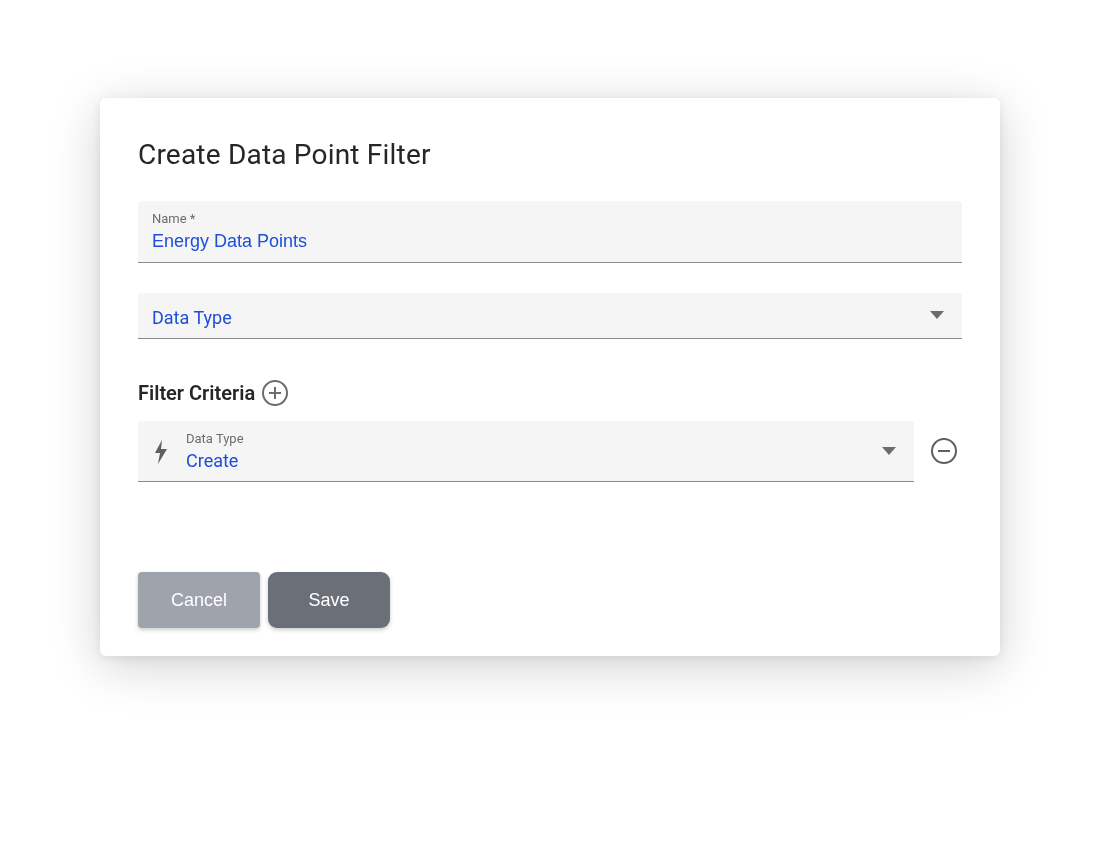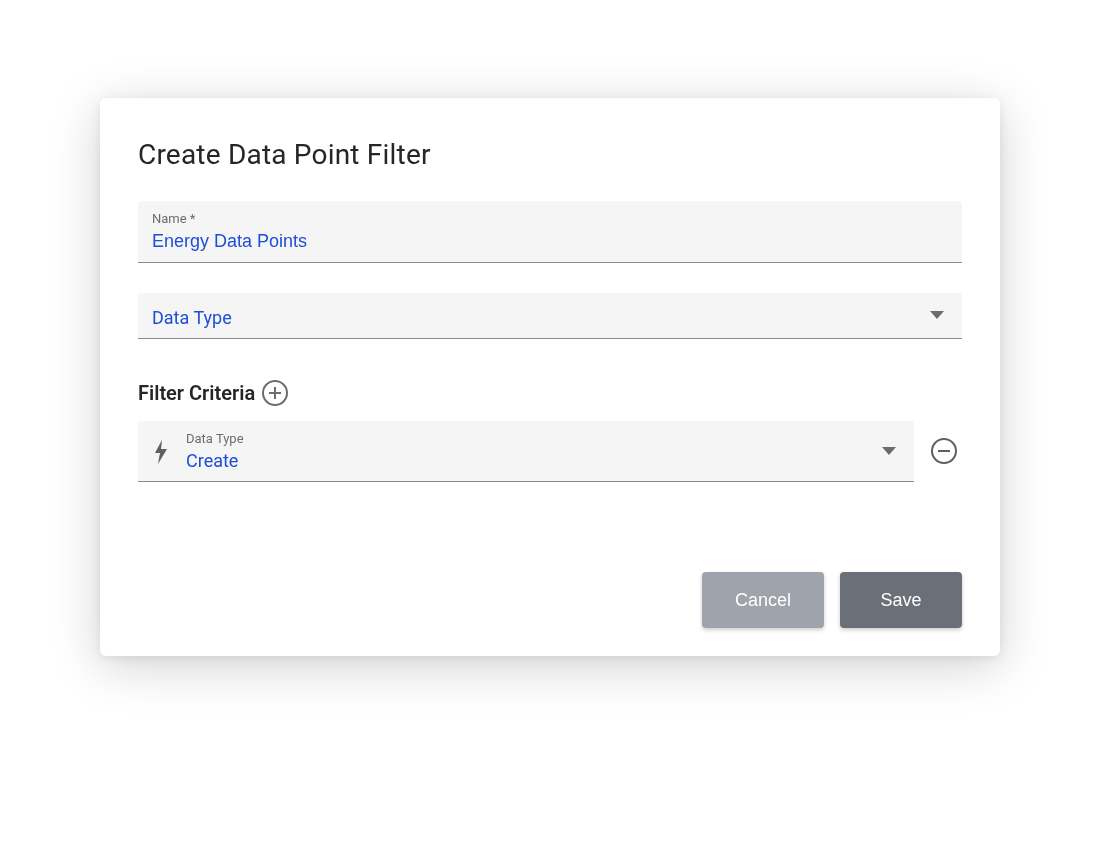--- a/index.html
+++ b/index.html
@@ -115,38 +115,38 @@
     align-items: center;
   }
   .remove-col {
     display: flex;
     align-items: center;
     justify-content: center;
     width: 36px;
   }
   .footer {
     display: flex;
-    justify-content: flex-end;
-    gap: 16px;
+    justify-content: flex-start;
+    gap: 8px;
   }
   .btn {
     min-width: 122px;
     height: 56px;
     border: none;
     border-radius: 4px;
     font-size: 18px;
     color: #ffffff;
     cursor: pointer;
     display: inline-flex;
     align-items: center;
     justify-content: center;
     box-shadow: 0 2px 4px rgba(0,0,0,0.2);
   }
   .btn-cancel { background: #9fa3ab; }
-  .btn-save   { background: #6b6f78; }
+  .btn-save   { background: #6b6f78; border-radius: 9px; }
   svg { display: block; }
 </style>
 </head>
 <body>
 
 <div class="page">
   <div class="card">
 
     <h1 class="title">Create Data Point Filter</h1>
 

